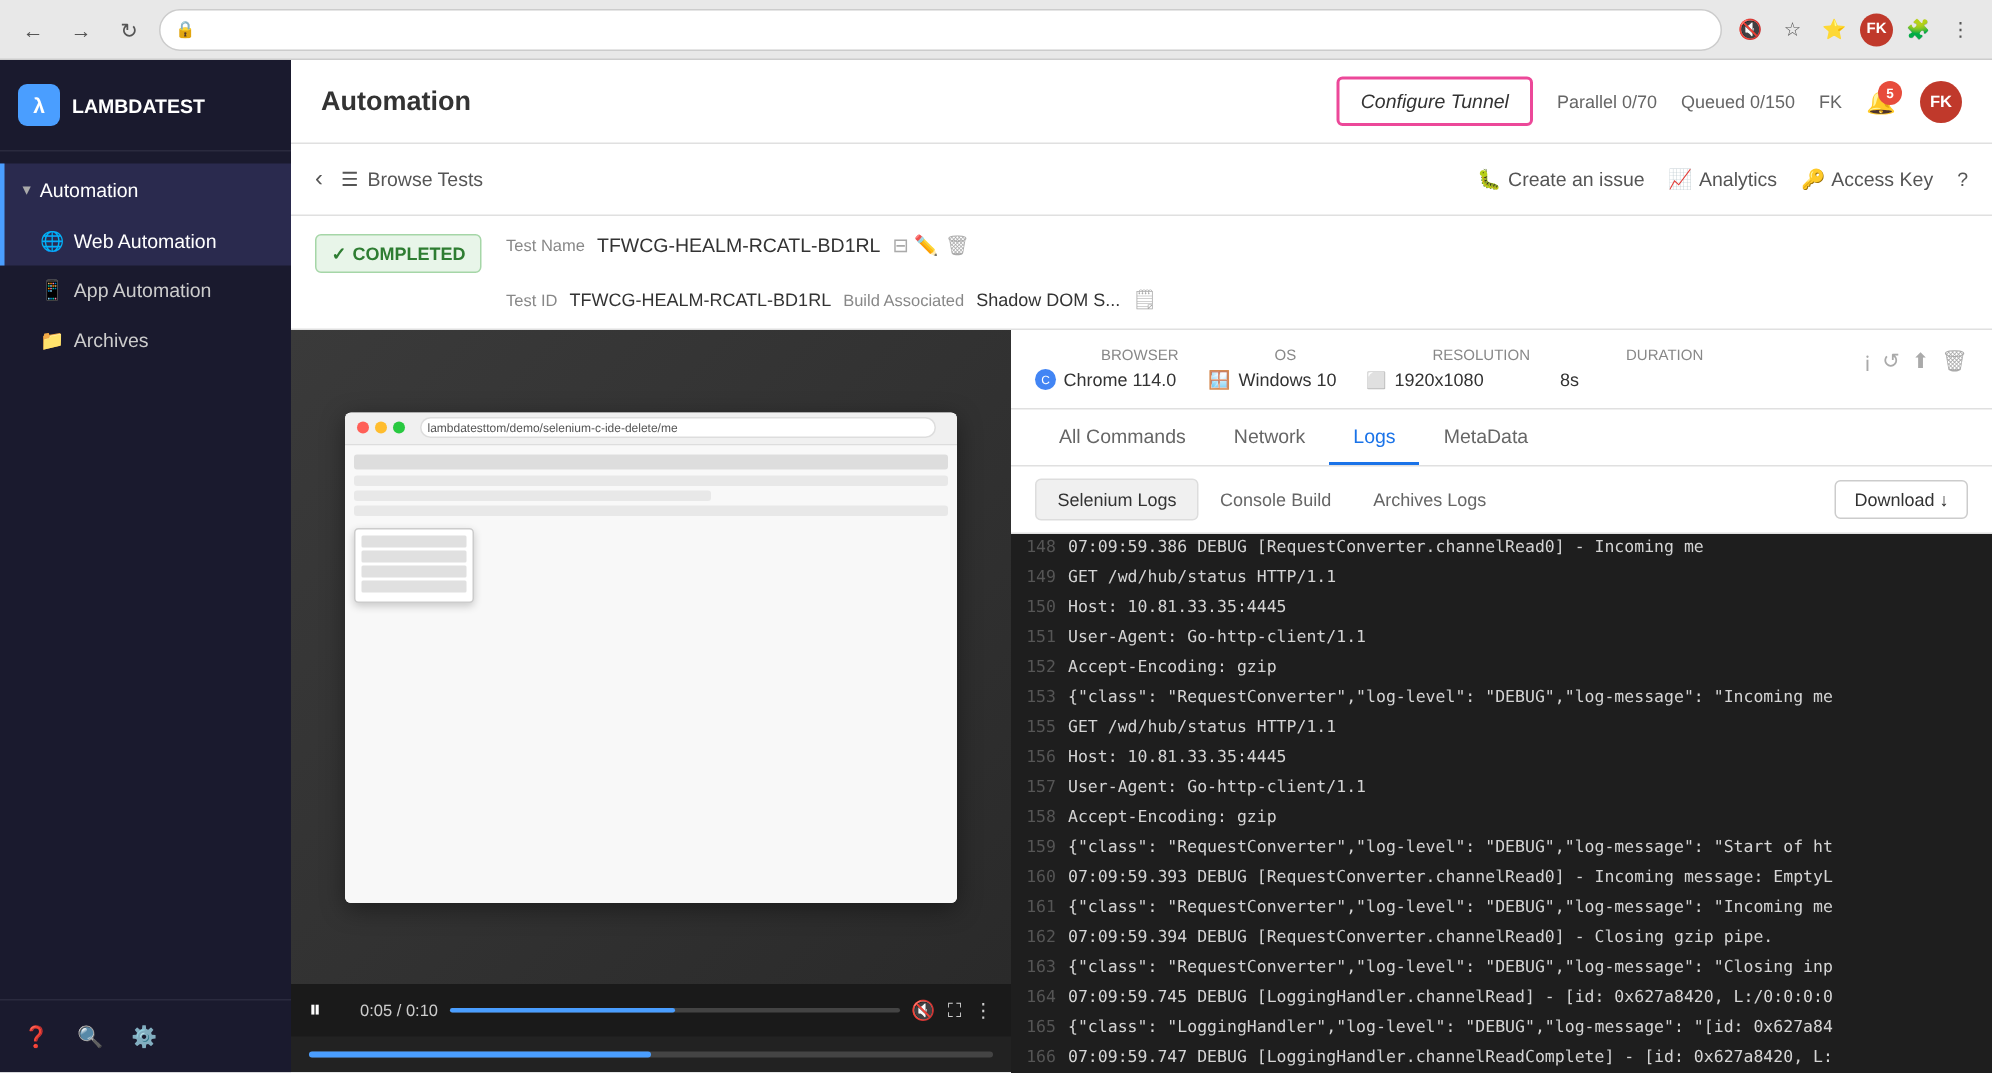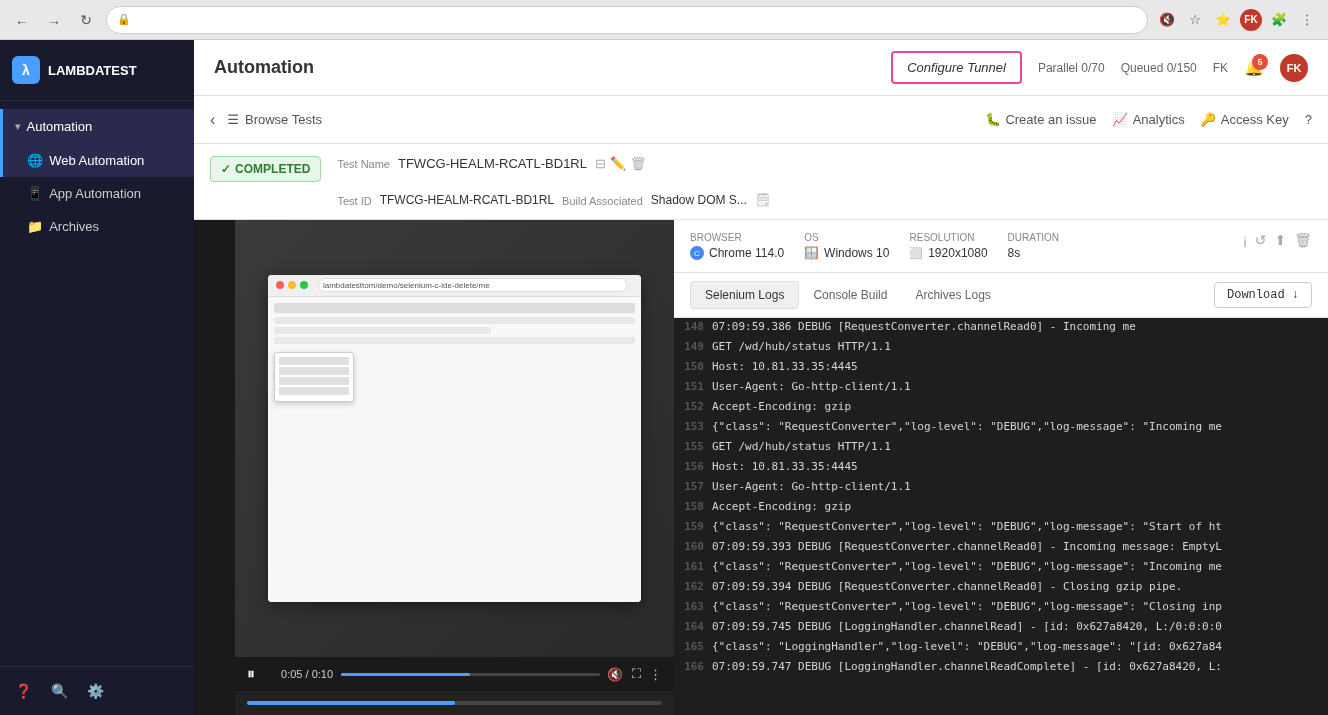--- a/index.html
+++ b/index.html
@@ -210,21 +210,20 @@
     }
 
     
     .video-panel {
       width: 480px;
       background: #1a1a1a;
       display: flex;
       flex-direction: column;
       flex-shrink: 0;
       overflow: hidden;
-      padding-left: 41px;
     }
     .video-preview {
       flex: 1;
       background: #2a2a2a;
       display: flex;
       align-items: center;
       justify-content: center;
       position: relative;
       overflow: hidden;
     }
@@ -300,21 +299,21 @@
     }
     .log-meta-bar {
       display: flex;
       align-items: flex-start;
       padding: 12px 16px;
       gap: 20px;
       border-bottom: 1px solid #e0e0e0;
       flex-wrap: wrap;
     }
     .meta-group { display: flex; flex-direction: column; gap: 3px; }
-    .meta-label { font-size: 10px; color: #888; text-transform: uppercase; }
+    .meta-label { font-size: 10px; color: #888; text-transform: uppercase; margin-left: 44px; }
     .meta-value-row { display: flex; align-items: center; gap: 5px; }
     .meta-value-text { font-size: 12px; color: #333; }
     .browser-icon-circle { width: 14px; height: 14px; border-radius: 50%; background: #4285f4; display: flex; align-items: center; justify-content: center; color: white; font-size: 8px; }
     .os-icon { font-size: 12px; }
     .resolution-icon { font-size: 11px; color: #666; }
     .log-meta-actions { margin-left: auto; display: flex; gap: 8px; }
     .log-meta-action-btn { color: #aaa; cursor: pointer; font-size: 14px; }
 
     .log-tabs-bar {
       display: flex;
@@ -353,21 +352,21 @@
     }
     .download-btn {
       margin-left: auto;
       background: white;
       border: 1px solid #ccc;
       border-radius: 4px;
       padding: 5px 12px;
       font-size: 12px;
       cursor: pointer;
       color: #333;
-      display: flex; align-items: center; gap: 4px; font-family: Liberation Mono, monospace;
+      display: flex; align-items: center; gap: 4px;
     }
 
     .log-content {
       flex: 1;
       overflow-y: auto;
       background: #1e1e1e;
       font-family: 'Consolas', 'Monaco', monospace;
       font-size: 11px;
     }
     .log-line {
@@ -378,21 +377,20 @@
       line-height: 1.5;
       min-height: 20px;
     }
     .log-line-num {
       color: #555;
       width: 30px;
       flex-shrink: 0;
       text-align: right;
       padding-right: 8px;
       user-select: none;
-      font-weight: bold;
     }
     .log-line-content { flex: 1; overflow: hidden; text-overflow: ellipsis; white-space: nowrap; }
   </style>
 </head>
 <body>
 
 <div class="browser-bar">
   <button class="browser-nav-btn">←</button>
   <button class="browser-nav-btn">→</button>
   <button class="browser-nav-btn">↻</button>
@@ -587,20 +585,26 @@
             </div>
           </div>
           <div class="log-meta-actions">
             <span class="log-meta-action-btn">ℹ</span>
             <span class="log-meta-action-btn">↺</span>
             <span class="log-meta-action-btn">⬆</span>
             <span class="log-meta-action-btn">🗑</span>
           </div>
         </div>
 
+        <div class="log-tabs-bar">
+          <div class="log-tab">All Commands</div>
+          <div class="log-tab">Network</div>
+          <div class="log-tab active">Logs</div>
+          <div class="log-tab">MetaData</div>
+        </div>
 
         <div class="selenium-tabs-bar">
           <div class="selenium-tab active">Selenium Logs</div>
           <div class="selenium-tab">Console Build</div>
           <div class="selenium-tab">Archives Logs</div>
           <button class="download-btn">Download ↓</button>
         </div>
 
         <div class="log-content" id="log-content-area">
         <div class="log-line">

